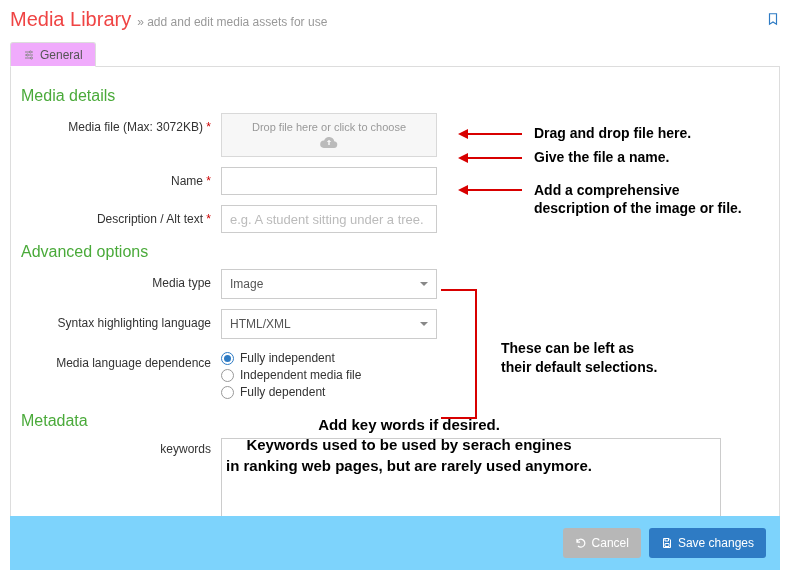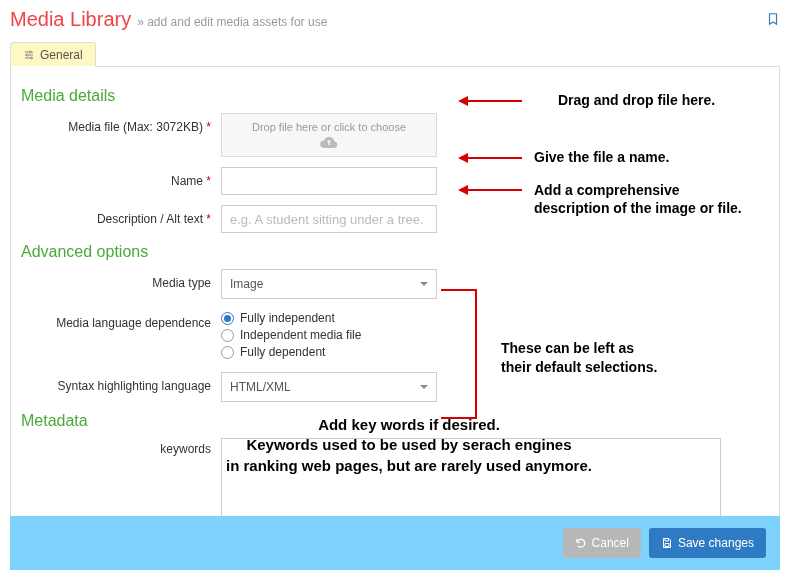--- a/index.html
+++ b/index.html
@@ -47,21 +47,21 @@
   .tabs {
     margin-top: 6px;
     border-bottom: 1px solid #ddd;
   }
   .tab {
     display: inline-flex;
     align-items: center;
     gap: 5px;
     border: 1px solid #ddd;
     border-bottom: 1px solid #fff;
-    background: #fef9c3;
+    background: #f0abfc;
     padding: 5px 12px 4px 12px;
     font-size: 12px;
     color: #555;
     position: relative;
     bottom: -1px;
     border-radius: 3px 3px 0 0;
   }
   .tab svg { width: 12px; height: 12px; color: #888; }
   .panel {
     border: 1px solid #ddd;
@@ -324,20 +324,30 @@
       <div class="form-label">Media type</div>
       <div class="form-control-col">
         <div class="select">
           <span>Image</span>
           <span class="caret"></span>
         </div>
       </div>
     </div>
 
     <div class="form-row">
+      <div class="form-label">Syntax highlighting language</div>
+      <div class="form-control-col">
+        <div class="select">
+          <span>HTML/XML</span>
+          <span class="caret"></span>
+        </div>
+      </div>
+    </div>
+
+    <div class="form-row">
       <div class="form-label">Media language dependence</div>
       <div class="form-control-col radio-group">
         <div class="radio-item">
           <span class="radio checked">
               <span class="dot"></span>
             </span>
           <span>Fully independent</span>
         </div>
         <div class="radio-item">
           <span class="radio">
@@ -347,48 +357,38 @@
         </div>
         <div class="radio-item">
           <span class="radio">
               <span class="dot"></span>
             </span>
           <span>Fully dependent</span>
         </div>
       </div>
     </div>
 
-    <div class="form-row">
-      <div class="form-label">Syntax highlighting language</div>
-      <div class="form-control-col">
-        <div class="select">
-          <span>HTML/XML</span>
-          <span class="caret"></span>
-        </div>
-      </div>
-    </div>
-
     <div class="section-title" style="margin-top:10px">Metadata</div>
 
     <div class="form-row">
       <div class="form-label" style="padding-top:4px">keywords</div>
       <div>
         <textarea class="textarea" style=""></textarea>
       </div>
     </div>
 
     <div class="bracket"></div>
     <div class="bracket-text">These can be left as
 their default selections.</div>
 
   </div>
 
 </div>
 
-<div class="annot" style="left:466px; top:92px;gap:24px;">
+<div class="annot" style="left:466px; top:125px;">
   <span class="arrow"></span>
   <span class="annot-text">Drag and drop file here.</span>
 </div>
 <div class="annot" style="left:466px; top:149px;">
   <span class="arrow"></span>
   <span class="annot-text">Give the file a name.</span>
 </div>
 <div class="annot" style="left:466px; top:182px; align-items:flex-start;">
   <span class="arrow" style="margin-top:7px"></span>
   <span class="annot-text">Add a comprehensive

